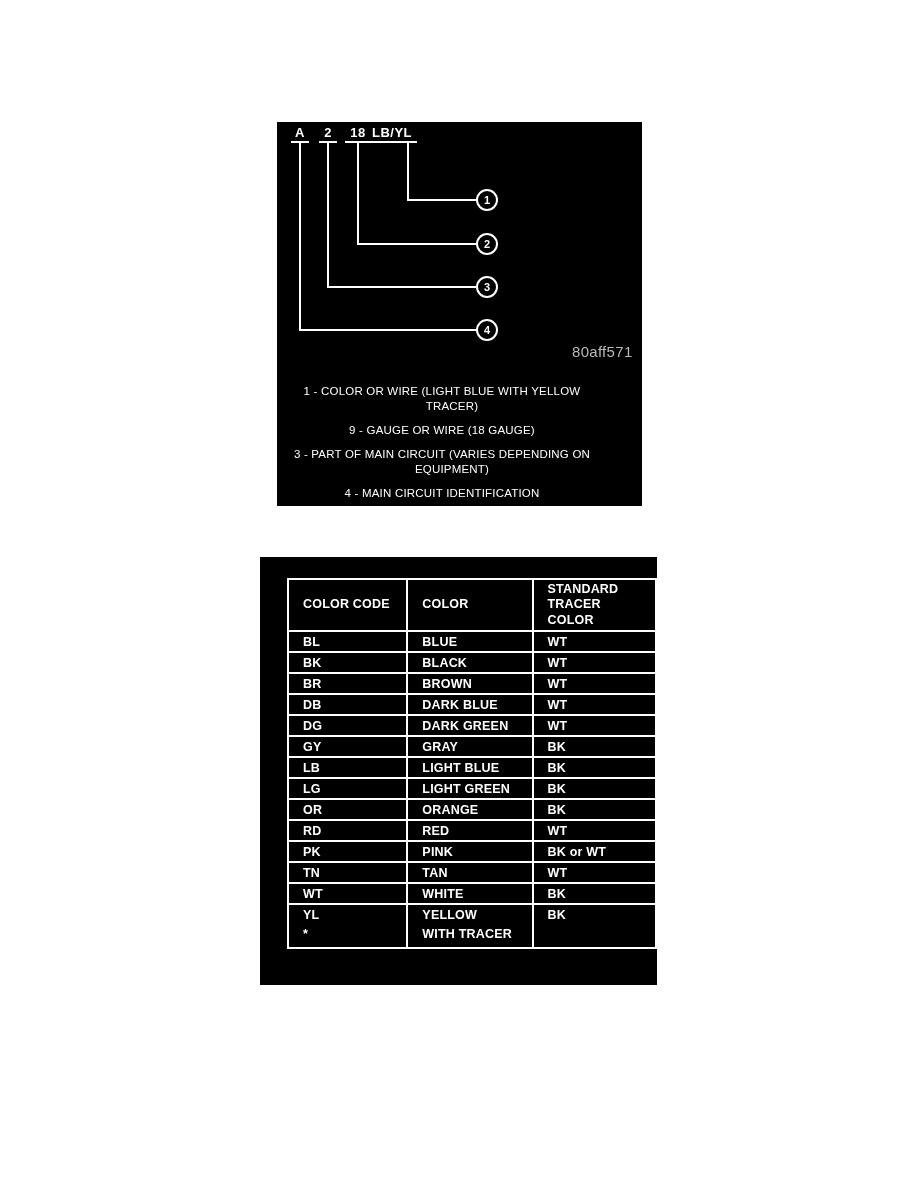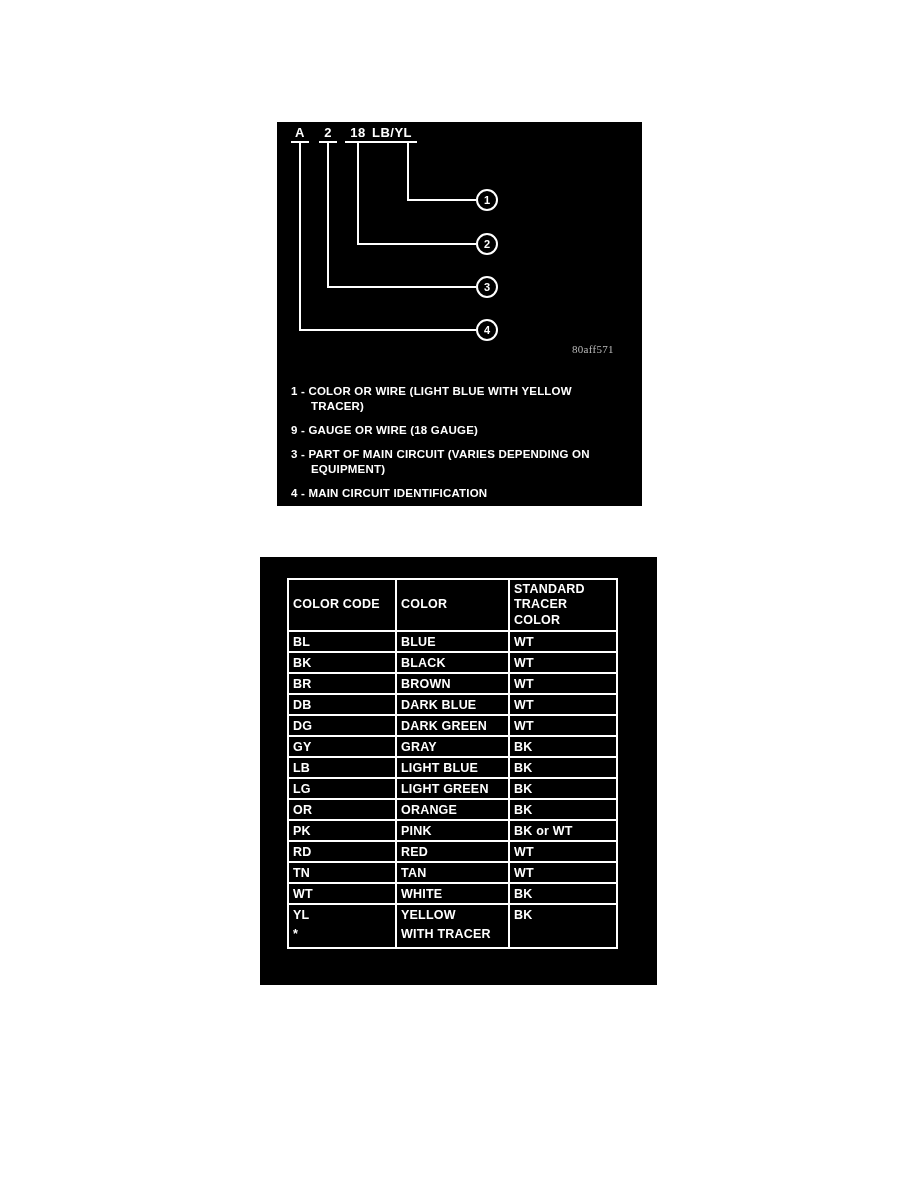--- a/index.html
+++ b/index.html
@@ -34,45 +34,45 @@
     display:flex; align-items:center; justify-content:center;
     background:#000;
   }
   #c1 { left:199px; top:67px;  }
   #c2 { left:199px; top:111px; }
   #c3 { left:199px; top:154px; }
   #c4 { left:199px; top:197px; }
 
   .watermark {
     position:absolute; left:295px; top:221px;
-    color:#b9b9b9; font-size:11px; letter-spacing:0.3px;font-family:Liberation Serif, serif;
+    color:#b9b9b9; font-size:15px; letter-spacing:0.3px;
   }
 
   .legend {
     position:absolute; left:14px; top:262px; width:302px;
-    color:#ffffff; font-weight:bold; font-size:11.5px;
+    color:#ffffff; font-weight:normal; font-size:11.5px;text-align:center;
   }
   .legend-item {
     margin-bottom:9px;
     padding-left:20px; text-indent:-20px;
     line-height:1.3; letter-spacing:0.2px;
   }
 
   
   #fig2 { left:260px; top:557px; width:397px; height:428px; }
 
   .color-table {
     position:absolute; left:27px; top:21px;
     border-collapse:collapse;
     color:#ffffff; font-weight:bold; font-size:12.5px;
     background:#000000;
   }
   .color-table th, .color-table td {
     border:2px solid #ffffff;
-    padding:1px 4px;
+    padding:1px 14px;
     text-align:left;
     white-space:pre-line;
     letter-spacing:0.2px;
   }
   .color-table th { height:48px; vertical-align:middle; line-height:1.25; }
   .col-code   { width:98px;  }
   .col-color  { width:103px; }
   .col-tracer { width:98px;  }
   .color-table tbody td { height:17px; vertical-align:middle; }
   .color-table tbody tr:last-child td {
@@ -171,29 +171,29 @@
     <td>BK</td>
   </tr>
 
   <tr>
     <td>OR</td>
     <td>ORANGE</td>
     <td>BK</td>
   </tr>
 
   <tr>
+    <td>RD</td>
+    <td>RED</td>
+    <td>WT</td>
+  </tr>
+
+  <tr>
     <td>PK</td>
     <td>PINK</td>
     <td>BK or WT</td>
-  </tr>
-
-  <tr>
-    <td>RD</td>
-    <td>RED</td>
-    <td>WT</td>
   </tr>
 
   <tr>
     <td>TN</td>
     <td>TAN</td>
     <td>WT</td>
   </tr>
 
 
   <tr>

